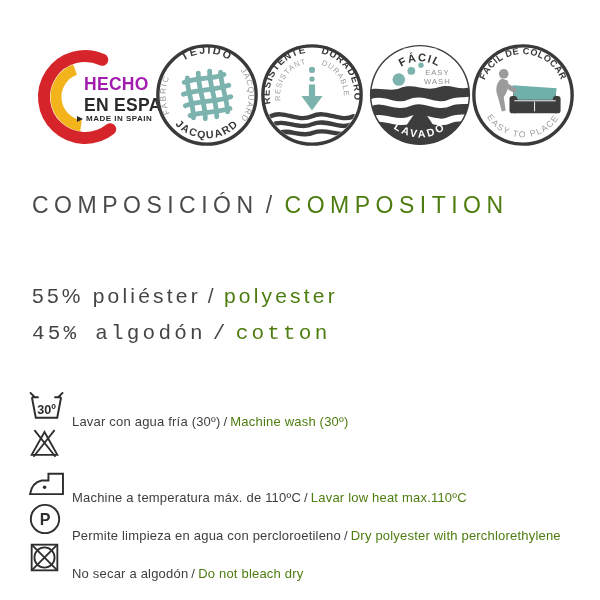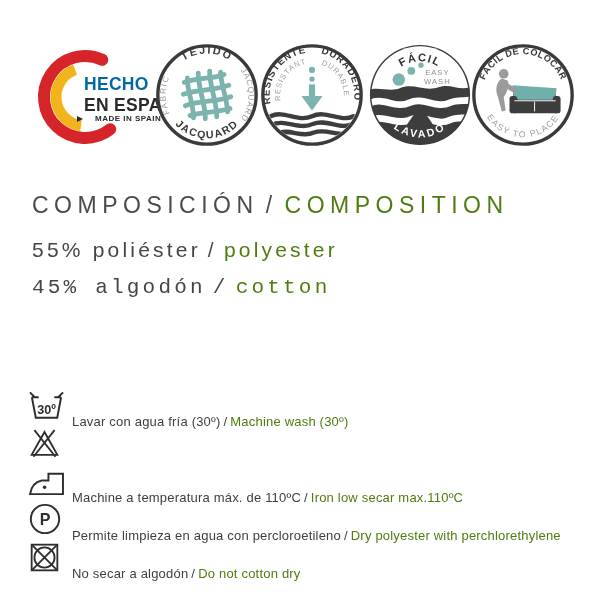--- a/index.html
+++ b/index.html
@@ -3,40 +3,40 @@
 <meta charset="utf-8">
 <style>
   html,body{margin:0;padding:0;background:#fff;}
   .canvas{position:relative;width:600px;height:600px;background:#fff;overflow:hidden;
           font-family:"Liberation Sans",sans-serif;}
 
   
   .logo{position:absolute;left:28px;top:40px;width:132px;height:112px;}
   .logo svg{position:absolute;left:0;top:0;}
   .logo-line1{position:absolute;left:56px;top:34px;font-size:17.5px;font-weight:700;
-              letter-spacing:.3px;color:#0369a1;white-space:nowrap;}
+              letter-spacing:.3px;color:#a21caf;white-space:nowrap;}
   .logo-line2{position:absolute;left:56px;top:55px;font-size:17.5px;font-weight:700;
               letter-spacing:.3px;color:#2a2a2a;white-space:nowrap;}
-  .logo-tag{position:absolute;left:49px;top:74px;display:flex;align-items:center;gap:12px;
+  .logo-tag{position:absolute;left:49px;top:74px;display:flex;align-items:center;gap:3px;
             font-size:8px;font-weight:700;letter-spacing:.5px;color:#2a2a2a;white-space:nowrap;}
   .flag{width:0;height:0;border-top:3px solid transparent;border-bottom:3px solid transparent;
         border-left:6px solid #2a2a2a;}
 
   
   .badge{position:absolute;top:42px;width:106px;height:106px;}
   .badge svg{width:106px;height:106px;display:block;}
   #badge-jacquard{left:154px;} #badge-durable{left:259px;}
   #badge-wash{left:367px;}    #badge-place{left:470px;}
   svg text{font-family:"Liberation Sans",sans-serif;}
 
   
   .comp-heading{position:absolute;left:32px;top:192px;font-size:23px;font-weight:300;
                 letter-spacing:5.5px;color:#4a4a4a;white-space:nowrap;}
   .comp-line{position:absolute;left:32px;font-size:21px;font-weight:400;
-             letter-spacing:3.2px;color:#454545;white-space:nowrap;}
+             letter-spacing:3.2px;color:#454545;white-space:nowrap;margin-top:46px;}
   #comp-line-0{top:238px;} #comp-line-1{top:276px;font-family:Liberation Mono, monospace;}
   .en{color:#4d7c0f;}
   .sep{margin:0 7px;color:#4a4a4a;}
 
   
   .care{position:absolute;left:28px;top:386px;width:560px;}
   .care-row{display:flex;align-items:center;height:38px;}
   .care-icon{flex:0 0 44px;display:flex;align-items:flex-start;}
   .care-text{font-size:13px;letter-spacing:.2px;color:#3e3e3e;white-space:nowrap;margin-top:32px;}
   .care-text .csep{margin:0 3px;color:#3e3e3e;}
@@ -227,21 +227,21 @@
     </div>
 
     <div class="care-row">
       <div class="care-icon">
         <svg width="37" height="31" viewBox="0 0 38 32" fill="none" stroke="#2e2e2e" stroke-width="2">
           <path d="M2,29 L36,29 L36,8 L21,8 L21,15 L14,15 Q4,17 2,29 Z"></path>
           <circle cx="17" cy="22" r="1.8" fill="#2e2e2e" stroke="none"></circle>
         </svg>
       </div>
       <div class="care-text">
-        <span>Machine a temperatura máx. de 110ºC</span><span class="csep">/</span><span class="en">Iron low secar max.110ºC</span>
+        <span>Machine a temperatura máx. de 110ºC</span><span class="csep">/</span><span class="en">Lavar low heat max.110ºC</span>
       </div>
     </div>
 
     <div class="care-row">
       <div class="care-icon">
         <svg width="34" height="34" viewBox="0 0 36 36" fill="none" stroke="#2e2e2e" stroke-width="2">
           <circle cx="18" cy="18" r="15"></circle>
           <text x="18" y="24" font-size="17" font-weight="600" fill="#2e2e2e" stroke="none" text-anchor="middle">P</text>
         </svg>
       </div>
@@ -252,18 +252,18 @@
 
     <div class="care-row">
       <div class="care-icon">
         <svg width="33" height="33" viewBox="0 0 36 36" fill="none" stroke="#2e2e2e" stroke-width="2">
           <rect x="4" y="4" width="28" height="28"></rect>
           <circle cx="18" cy="18" r="11"></circle>
           <path d="M4,4 L32,32 M32,4 L4,32"></path>
         </svg>
       </div>
       <div class="care-text">
-        <span>No secar a algodón</span><span class="csep">/</span><span class="en">Do not cotton dry</span>
+        <span>No secar a algodón</span><span class="csep">/</span><span class="en">Do not bleach dry</span>
       </div>
     </div>
 
   </div>
 </div>
 
 </body></html>

